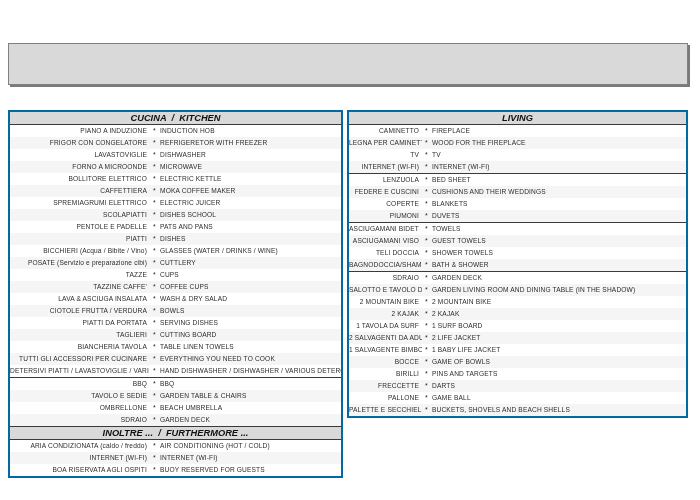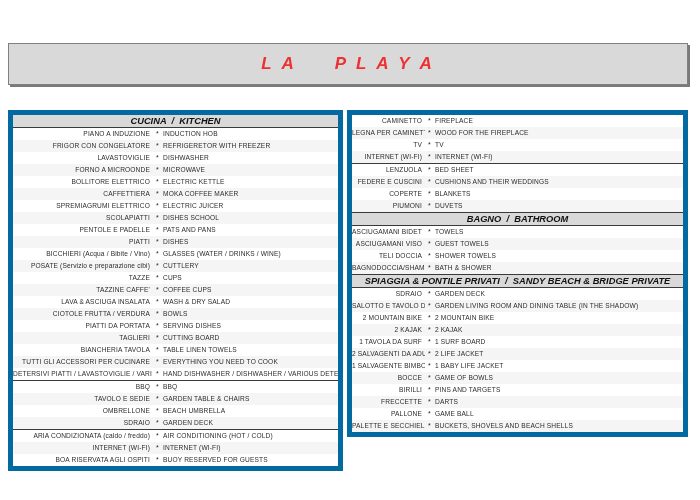--- a/index.html
+++ b/index.html
@@ -47,21 +47,21 @@
     line-height: 15px;
     letter-spacing: -0.1px;
     white-space: pre;
   }
 
   
   .column {
     position: absolute;
     top: 110px;
     box-sizing: border-box;
-    border: 5px solid #0369a1;
+    border: 2px solid #0369a1;
     background: #ffffff;
   }
   #col-left  { left: 8px;   width: 335px; }
   #col-right { left: 347px; width: 341px; }
 
   
   .section {
     border-bottom: 1px solid #3a3a3a;
   }
   .section:last-child { border-bottom: none; }
@@ -110,21 +110,20 @@
     padding-left: 1px;
     overflow: hidden;
   }
   #col-left  .cell-it { flex-basis: 137px; }
   #col-right .cell-it { flex-basis: 70px; }
 </style>
 </head>
 <body>
 
 <div id="title-banner" style="background: rgb(217, 217, 217);">
-  <div id="title-main" style="color: rgb(239, 48, 48);">L A     P L A Y A</div>
 </div>
 
 <div class="column" id="col-left">
     <div class="section">
       <div class="section-header">CUCINA  /  KITCHEN</div>
       <div class="section-body">
         <div class="row">
           <div class="cell-it">PIANO A INDUZIONE</div>
           <div class="cell-star">*</div>
           <div class="cell-en">INDUCTION HOB</div>
@@ -249,20 +248,21 @@
           <div class="cell-en">BEACH UMBRELLA</div>
         </div>
         <div class="row alt">
           <div class="cell-it">SDRAIO</div>
           <div class="cell-star">*</div>
           <div class="cell-en">GARDEN DECK</div>
         </div>
       </div>
     </div>
     <div class="section">
+      <div class="section-header">INOLTRE ...  /  FURTHERMORE ...</div>
       <div class="section-body">
         <div class="row">
           <div class="cell-it">ARIA CONDIZIONATA (caldo / freddo)</div>
           <div class="cell-star">*</div>
           <div class="cell-en">AIR CONDITIONING (HOT / COLD)</div>
         </div>
         <div class="row alt">
           <div class="cell-it">INTERNET (WI-FI)</div>
           <div class="cell-star">*</div>
           <div class="cell-en">INTERNET (WI-FI)</div>
@@ -270,20 +270,21 @@
         <div class="row">
           <div class="cell-it">BOA RISERVATA AGLI OSPITI</div>
           <div class="cell-star">*</div>
           <div class="cell-en">BUOY RESERVED FOR GUESTS</div>
         </div>
       </div>
     </div>
   </div>
 <div class="column" id="col-right">
     <div class="section">
+      <div class="section-header">LIVING</div>
       <div class="section-body">
         <div class="row">
           <div class="cell-it">CAMINETTO</div>
           <div class="cell-star">*</div>
           <div class="cell-en">FIREPLACE</div>
         </div>
         <div class="row alt">
           <div class="cell-it">LEGNA PER CAMINETTO</div>
           <div class="cell-star">*</div>
           <div class="cell-en">WOOD FOR THE FIREPLACE</div>
@@ -318,21 +319,20 @@
           <div class="cell-en">BLANKETS</div>
         </div>
         <div class="row alt">
           <div class="cell-it">PIUMONI</div>
           <div class="cell-star">*</div>
           <div class="cell-en">DUVETS</div>
         </div>
       </div>
     </div>
     <div class="section">
-      <div class="section-header">BAGNO  /  BATHROOM</div>
       <div class="section-body">
         <div class="row">
           <div class="cell-it">ASCIUGAMANI BIDET</div>
           <div class="cell-star">*</div>
           <div class="cell-en">TOWELS</div>
         </div>
         <div class="row alt">
           <div class="cell-it">ASCIUGAMANI VISO</div>
           <div class="cell-star">*</div>
           <div class="cell-en">GUEST TOWELS</div>
@@ -343,21 +343,20 @@
           <div class="cell-en">SHOWER TOWELS</div>
         </div>
         <div class="row alt">
           <div class="cell-it">BAGNODOCCIA/SHAMPOO MONOUSO</div>
           <div class="cell-star">*</div>
           <div class="cell-en">BATH &amp; SHOWER</div>
         </div>
       </div>
     </div>
     <div class="section">
-      <div class="section-header">SPIAGGIA &amp; PONTILE PRIVATI  /  SANDY BEACH &amp; BRIDGE PRIVATE</div>
       <div class="section-body">
         <div class="row">
           <div class="cell-it">SDRAIO</div>
           <div class="cell-star">*</div>
           <div class="cell-en">GARDEN DECK</div>
         </div>
         <div class="row alt">
           <div class="cell-it">SALOTTO E TAVOLO DA PRANZO IN OMBRA</div>
           <div class="cell-star">*</div>
           <div class="cell-en">GARDEN LIVING ROOM AND DINING TABLE (IN THE SHADOW)</div>

